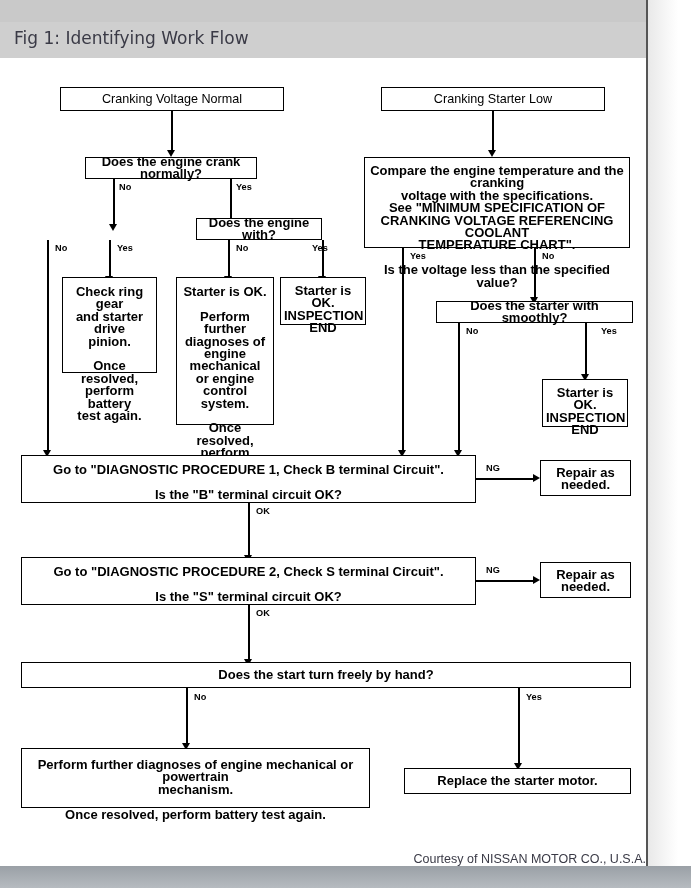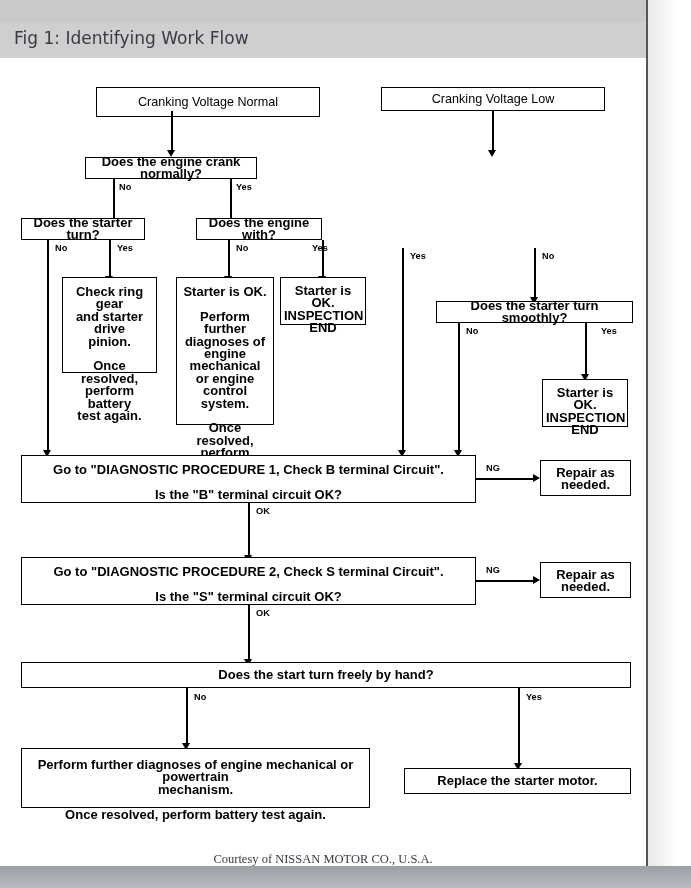--- a/index.html
+++ b/index.html
@@ -31,67 +31,73 @@
 
   
   .vl{position:absolute;width:1.6px;background:#000;}
   .hl{position:absolute;height:1.6px;background:#000;}
   .ar-d{position:absolute;width:0;height:0;border-left:4.5px solid transparent;
         border-right:4.5px solid transparent;border-top:7px solid #000;}
   .ar-r{position:absolute;width:0;height:0;border-top:4.5px solid transparent;
         border-bottom:4.5px solid transparent;border-left:7px solid #000;}
 
   .lbl{position:absolute;font-size:9.2px;color:#000;font-weight:600;white-space:nowrap;}
-  .footer{position:absolute;left:0;top:852px;width:646px;text-align:center;
-     font-size:12.5px;color:#3a3a46;font-family:Liberation Serif, serif;}
+  .footer{position:absolute;left:0;top:852px;width:646px;text-align:right;
+     font-size:12.5px;color:#3a3a46;font-family:Liberation Sans, sans-serif;}
 </style>
 </head>
 <body>
 
 <div id="page">
 
   <div class="top-strip"></div>
   <div class="title-bar">
     <div class="title">Fig 1: Identifying Work Flow</div>
   </div>
   <div class="page-edge"></div>
   <div class="page-shadow"></div>
   <div class="bottom-strip"></div>
 
   <div class="canvas">
 
-    <div class="bx big" style="left:60px;top:29px;width:224px;height:30px;margin-left:36px;">
+    <div class="bx big" style="left:60px;top:29px;width:224px;height:24px;">
       <span class="inner">Cranking Voltage Normal</span>
     </div>
     <div class="bx big" style="left:381px;top:29px;width:224px;height:24px;">
-      <span class="inner">Cranking Voltage Low</span>
+      <span class="inner">Cranking Starter Low</span>
     </div>
 
     <div class="vl" style="left:171px;top:53px;height:40px;"></div>
     <div class="ar-d" style="left:167px;top:92px;"></div>
 
     <div class="vl" style="left:492px;top:53px;height:40px;"></div>
     <div class="ar-d" style="left:488px;top:92px;"></div>
 
     <div class="bx" style="left:85px;top:99px;width:172px;height:22px;">
       <span class="inner">Does the engine crank normally?</span>
     </div>
 
+    <div class="bx tall" style="left:364px;top:99px;width:266px;height:91px;padding-top:7px;">
+      <span class="inner">Compare the engine temperature and the cranking
+voltage with the specifications.
+See "MINIMUM SPECIFICATION OF
+CRANKING VOLTAGE REFERENCING COOLANT
+TEMPERATURE CHART".
+
+Is the voltage less than the specified value?</span>
+    </div>
 
     <div class="vl" style="left:113px;top:121px;height:46px;"></div>
     <div class="ar-d" style="left:109px;top:166px;"></div>
     <div class="lbl" style="left:119px;top:124px;">No</div>
 
     <div class="vl" style="left:230px;top:121px;height:46px;"></div>
     <div class="ar-d" style="left:226px;top:166px;"></div>
     <div class="lbl" style="left:236px;top:124px;">Yes</div>
 
-    <div class="bx" style="left:21px;top:160px;width:124px;height:22px;">
-      <span class="inner">Does the starter turn?</span>
-    </div>
     <div class="bx" style="left:196px;top:160px;width:126px;height:22px;">
       <span class="inner">Does the engine with?</span>
     </div>
 
     <div class="vl" style="left:47px;top:182px;height:211px;"></div>
     <div class="ar-d" style="left:43px;top:392px;"></div>
     <div class="lbl" style="left:55px;top:185px;">No</div>
 
     <div class="vl" style="left:109px;top:182px;height:37px;"></div>
     <div class="ar-d" style="left:105px;top:218px;"></div>
@@ -137,21 +143,21 @@
 
     <div class="vl" style="left:402px;top:190px;height:203px;"></div>
     <div class="ar-d" style="left:398px;top:392px;"></div>
     <div class="lbl" style="left:410px;top:193px;">Yes</div>
 
     <div class="vl" style="left:534px;top:190px;height:50px;"></div>
     <div class="ar-d" style="left:530px;top:239px;"></div>
     <div class="lbl" style="left:542px;top:193px;">No</div>
 
     <div class="bx" style="left:436px;top:243px;width:197px;height:22px;">
-      <span class="inner">Does the starter turn smoothly?</span>
+      <span class="inner">Does the starter with smoothly?</span>
     </div>
 
     <div class="vl" style="left:458px;top:265px;height:128px;"></div>
     <div class="ar-d" style="left:454px;top:392px;"></div>
     <div class="lbl" style="left:466px;top:268px;">No</div>
 
     <div class="vl" style="left:585px;top:265px;height:52px;"></div>
     <div class="ar-d" style="left:581px;top:316px;"></div>
     <div class="lbl" style="left:601px;top:268px;">Yes</div>
 

